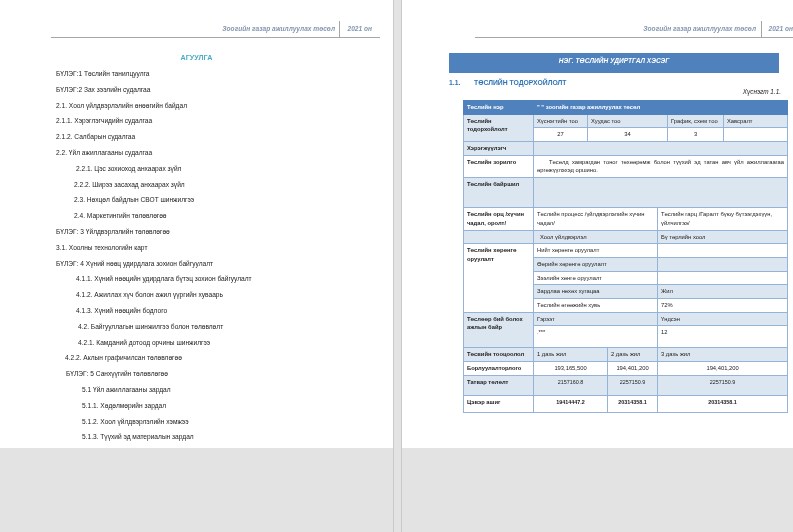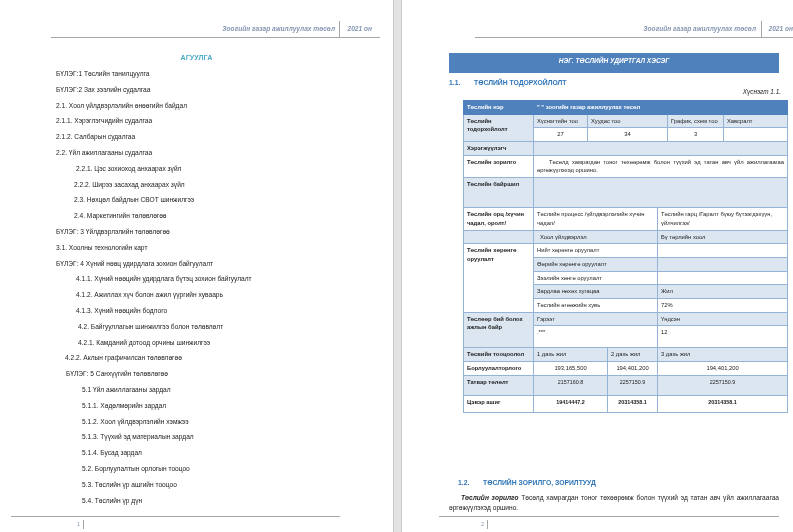--- a/index.html
+++ b/index.html
@@ -1,19 +1,19 @@
 <!DOCTYPE html>
 <html><head>
 <meta charset="utf-8">
 <style>
   * { box-sizing: border-box; margin: 0; padding: 0; }
   html, body { width: 793px; height: 532px; overflow: hidden; background: #e3e3e3; }
   body { position: relative; font-family: "Liberation Sans", "DejaVu Sans", sans-serif; color: #222; }
 
-  .page { position: absolute; top: 0; background: #fff; height: 532px; overflow: hidden; }
+  .page { position: absolute; top: 0; background: #fff; height: 448px; overflow: hidden; }
   #page1 { left: 0; width: 393px; }
   #page2 { left: 402px; width: 391px; }
   .gap { position: absolute; top: 0; left: 393px; width: 9px; height: 532px; background: #e3e3e3; border-left: 1px solid #c9c9c9; border-right: 1px solid #c9c9c9; }
 
   .hdr { position: absolute; top: 21px; height: 17px; border-bottom: 1px solid #a6a6a6; }
   #page1 .hdr { left: 51px; width: 329px; }
   #page2 .hdr { left: 73px; width: 318px; }
   .hdr .hdr-title { position: absolute; right: 45px; top: 4px; font-size: 6.6px; font-style: italic; font-weight: bold; color: #8496b0; white-space: nowrap; }
   .hdr .hdr-sep { position: absolute; right: 40px; top: 0; height: 17px; border-left: 1px solid #a6a6a6; }
   .hdr .hdr-year { position: absolute; right: 8px; top: 4px; font-size: 6.6px; font-style: italic; font-weight: bold; color: #8496b0; white-space: nowrap; }

